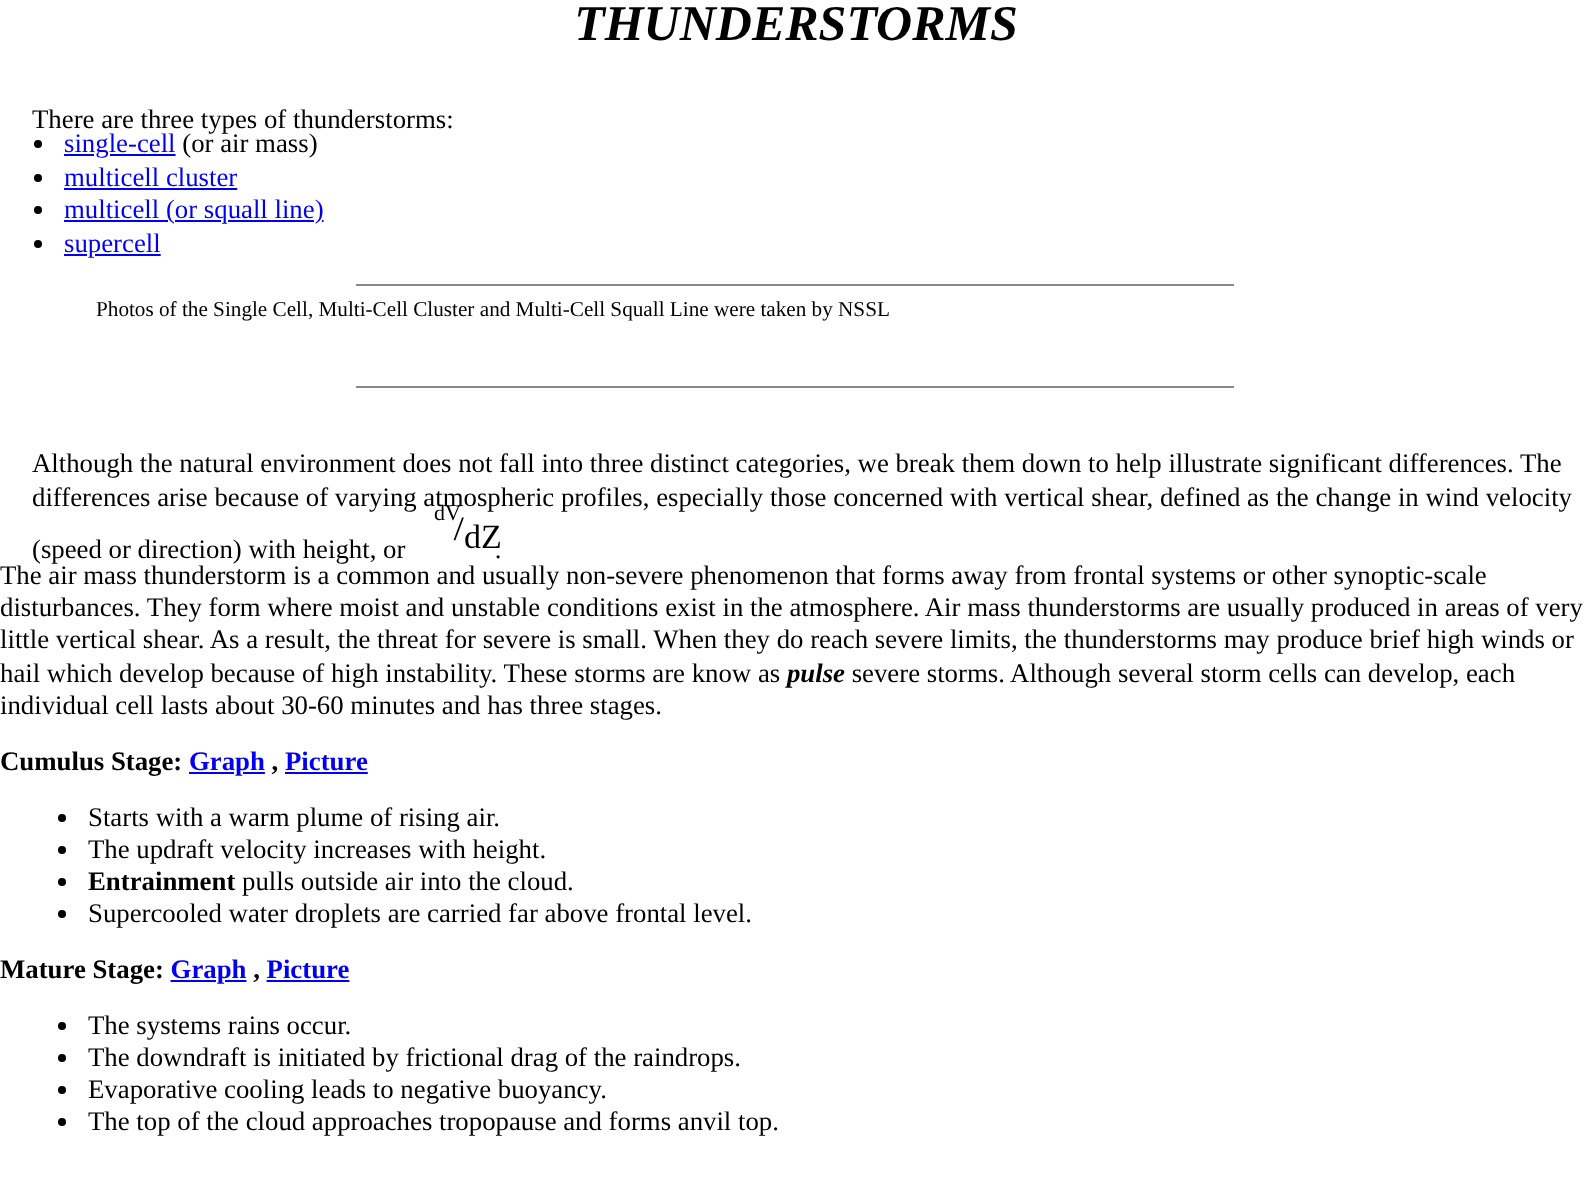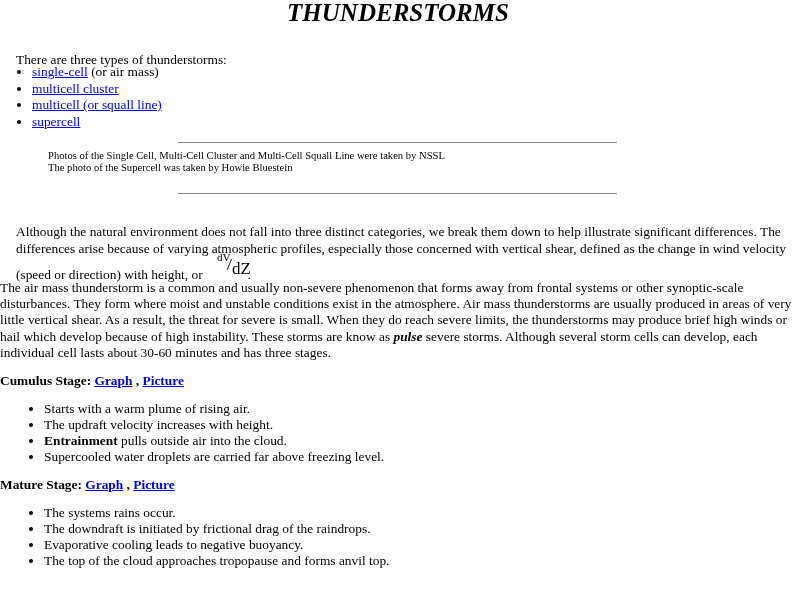--- a/index.html
+++ b/index.html
@@ -40,35 +40,34 @@
   <li><a href="#">single-cell</a><span> (or air mass)</span></li>
   <li><a href="#">multicell cluster</a></li>
   <li><a href="#">multicell (or squall line)</a></li>
   <li><a href="#">supercell</a></li>
 </ul>
 
 <hr class="rule" style="top:142px;">
 
 <div class="credits">
   <div>Photos of the Single Cell, Multi-Cell Cluster and Multi-Cell Squall Line were taken by NSSL</div>
-  <div>The photo of the Supercell was taken by Howie Bluestein</div>
 </div>
 
 <hr class="rule" style="top:193px;">
 
 <p class="p1"><span>Although the natural environment does not fall into three distinct categories, we break them down to help illustrate significant differences. The differences arise because of varying atmospheric profiles, especially those concerned with vertical shear, defined as the change in wind velocity (speed or direction) with height, or </span><span class="frac"><span class="num">dV</span><span class="slash">/</span><span class="den">dZ</span></span><span> .</span></p>
 
 <p class="p2"><span>The air mass thunderstorm is a common and usually non-severe phenomenon that forms away from frontal systems or other synoptic-scale disturbances. They form where moist and unstable conditions exist in the atmosphere. Air mass thunderstorms are usually produced in areas of very little vertical shear. As a result, the threat for severe is small. When they do reach severe limits, the thunderstorms may produce brief high winds or hail which develop because of high instability. These storms are know as </span><i><b>pulse</b></i><span> severe storms. Although several storm cells can develop, each individual cell lasts about 30-60 minutes and has three stages.</span></p>
 
 <p class="stage" style="top:373px;"><span>Cumulus Stage: </span><a href="#">Graph</a><span> , </span><a href="#">Picture</a></p>
 <ul class="pts" style="top:401px;">
   <li><span>Starts with a warm plume of rising air.</span></li>
   <li><span>The updraft velocity increases with height.</span></li>
   <li><b>Entrainment</b><span> pulls outside air into the cloud.</span></li>
-  <li><span>Supercooled water droplets are carried far above freezing level.</span></li>
+  <li><span>Supercooled water droplets are carried far above frontal level.</span></li>
 </ul>
 
 <p class="stage" style="top:477px;"><span>Mature Stage: </span><a href="#">Graph</a><span> , </span><a href="#">Picture</a></p>
 <ul class="pts" style="top:505px;">
   <li><span>The systems rains occur.</span></li>
   <li><span>The downdraft is initiated by frictional drag of the raindrops.</span></li>
   <li><span>Evaporative cooling leads to negative buoyancy.</span></li>
   <li><span>The top of the cloud approaches tropopause and forms anvil top.</span></li>
 </ul>
 

